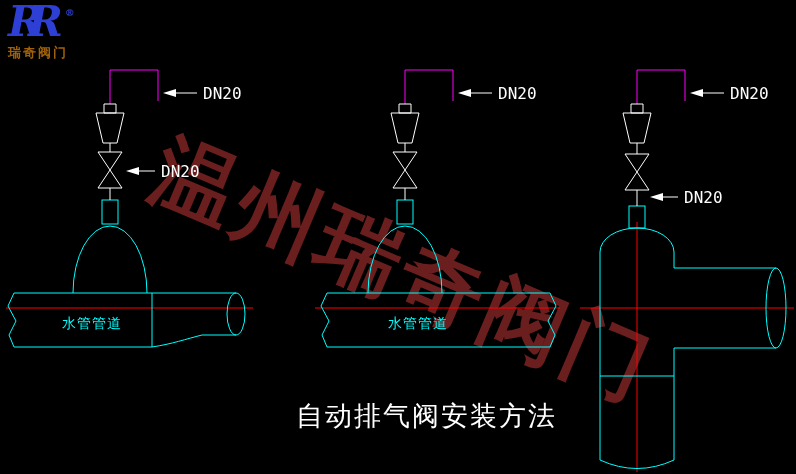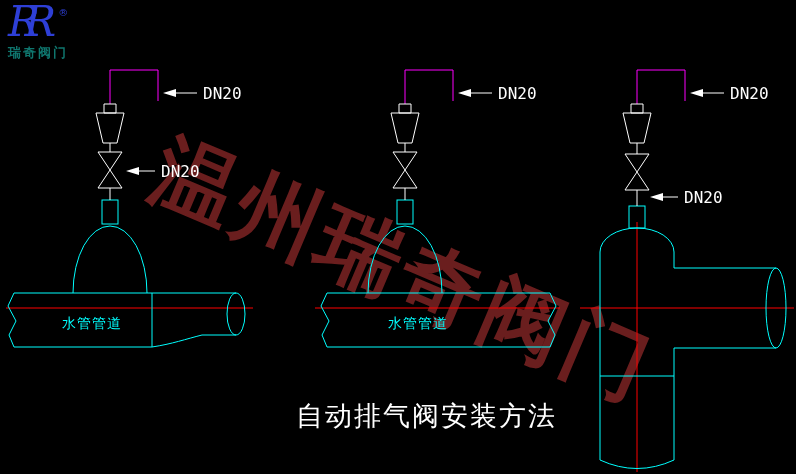--- a/index.html
+++ b/index.html
@@ -5,24 +5,24 @@
   html,body{margin:0;padding:0;background:#000;}
   .canvas{position:relative;width:796px;height:474px;background:#000;overflow:hidden;
           font-family:"DejaVu Sans",sans-serif;}
   .drawing{position:absolute;left:0;top:0;}
   svg text{font-family:"DejaVu Sans",sans-serif;}
   .dn{font-family:"DejaVu Sans Mono",monospace;font-size:16px;fill:#ffffff;}
   .cjk-pipe{font-size:14px;fill:#00ffff;letter-spacing:1px;}
   .title-text{font-size:27px;fill:#ffffff;letter-spacing:2px;}
   .watermark{font-size:84px;fill:#702020;letter-spacing:5px;font-weight:bold;opacity:.95;}
   .logo{position:absolute;left:8px;top:0px;color:#2e3fd6;}
-  .logo-monogram{font-family:"DejaVu Serif",serif;font-style:italic;font-weight:normal;
+  .logo-monogram{font-family:"DejaVu Serif",serif;font-style:italic;font-weight:bold;
                  font-size:42px;line-height:1.05;letter-spacing:-15px;}
   .logo-reg{font-size:10px;vertical-align:20px;letter-spacing:0;margin-left:17px;}
-  .logo-subtitle{font-size:13px;font-weight:bold;letter-spacing:2px;margin-top:0;color:#0f766e;}
+  .logo-subtitle{font-size:13px;font-weight:bold;letter-spacing:2px;margin-top:0;color:#a16207;}
 </style>
 </head>
 <body>
 
 <div class="canvas">
   <svg class="drawing" width="796" height="474" viewBox="0 0 796 474">
 
     <text class="watermark" x="146" y="192" transform="rotate(23 146 192)">温州瑞奇阀门</text>
 
     <g fill="none" stroke-width="1">

